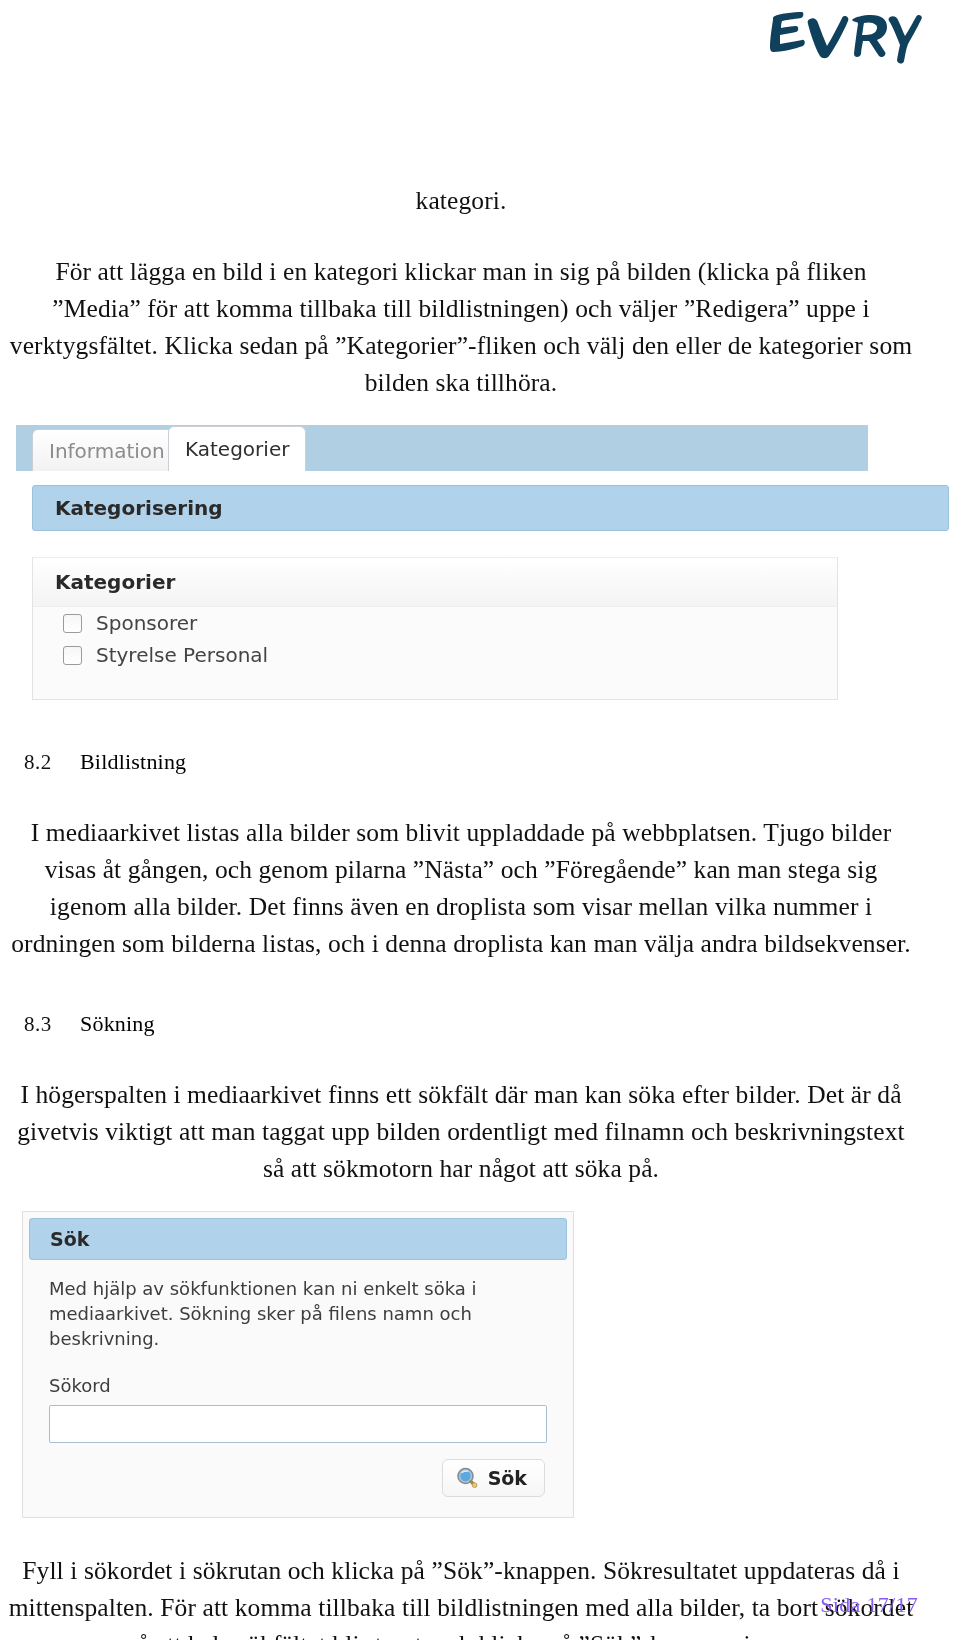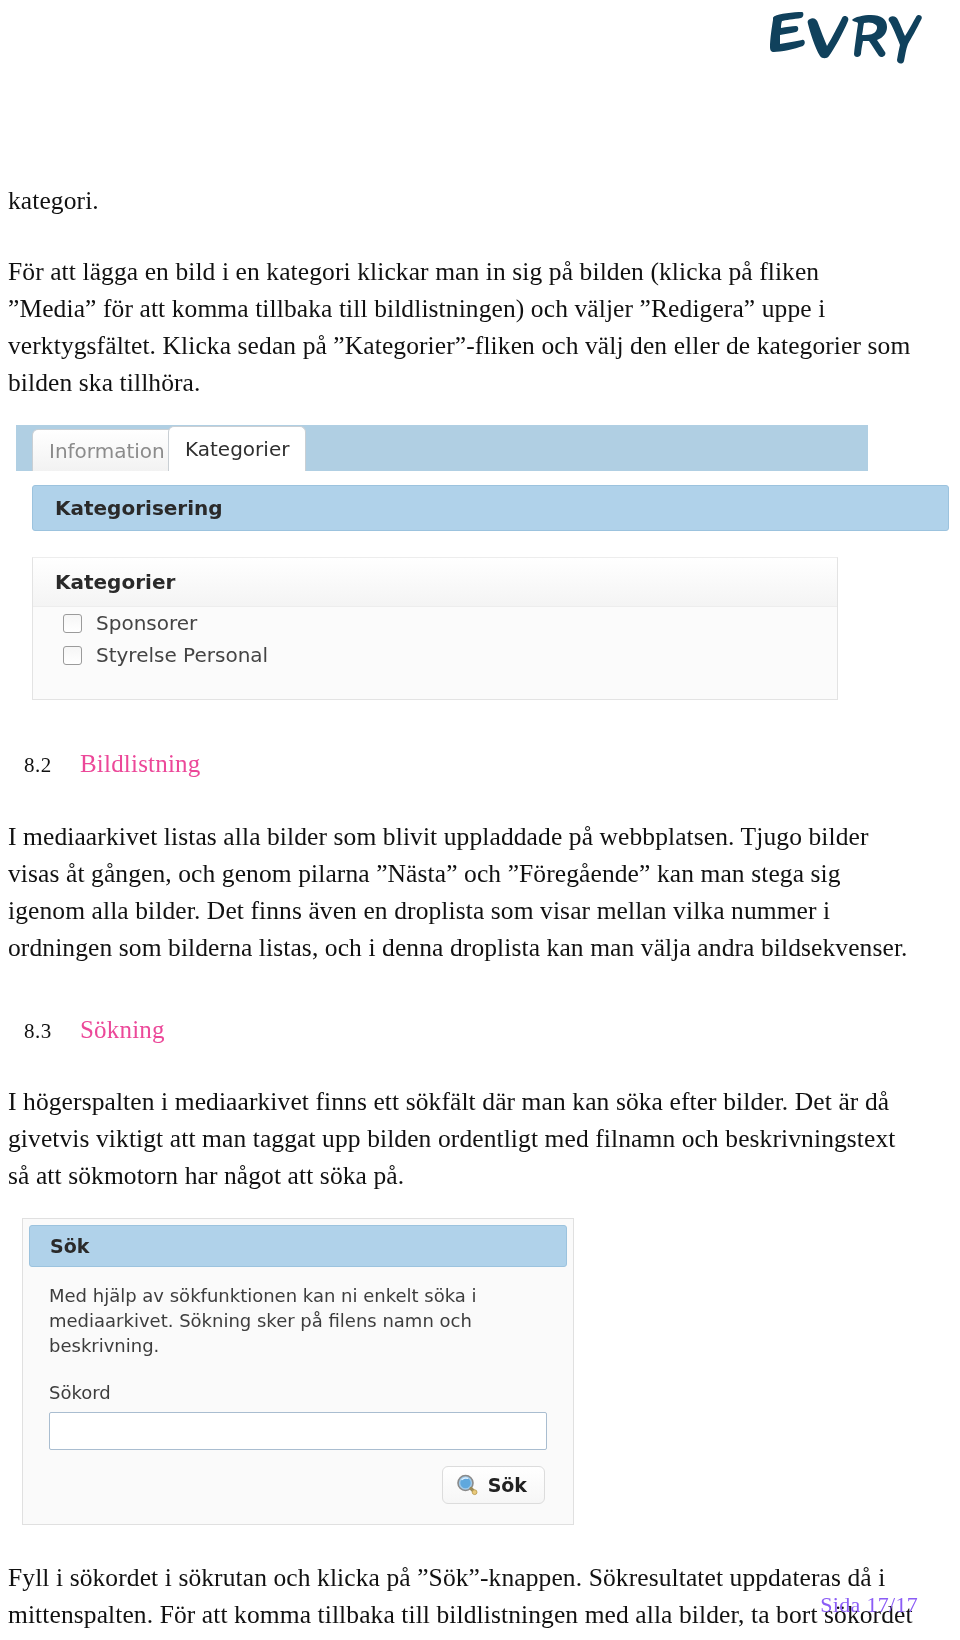--- a/index.html
+++ b/index.html
@@ -39,21 +39,21 @@
     position: absolute;
     left: 8px;
     top: 182px;
     width: 906px;
   }
 
   p.body-text {
     margin: 0 0 0 0;
     font-size: 25.5px;
     line-height: 37px;
-    text-align: left;
+    text-align: center;
     letter-spacing: 0.1px;
   }
 
   .spacer-sm { height: 24px; }
   .spacer-md { height: 34px; }
 
   
   .heading-row {
     display: flex;
     align-items: baseline;
@@ -61,23 +61,23 @@
   }
   .heading-num {
     width: 56px;
     flex: 0 0 56px;
     font-size: 21px;
     line-height: 1;
     color: #111;
     letter-spacing: 0.5px;
   }
   .heading-title {
-    font-size: 25px;
+    font-size: 22px;
     line-height: 1.1;
-    color: #ec4899;
+    color: #000000;
     letter-spacing: 0.2px;
   }
 
   
   .shot-categories {
     position: relative;
     width: 852px;
     margin-left: 8px;
     font-family: "DejaVu Sans", "Liberation Sans", sans-serif;
   }

